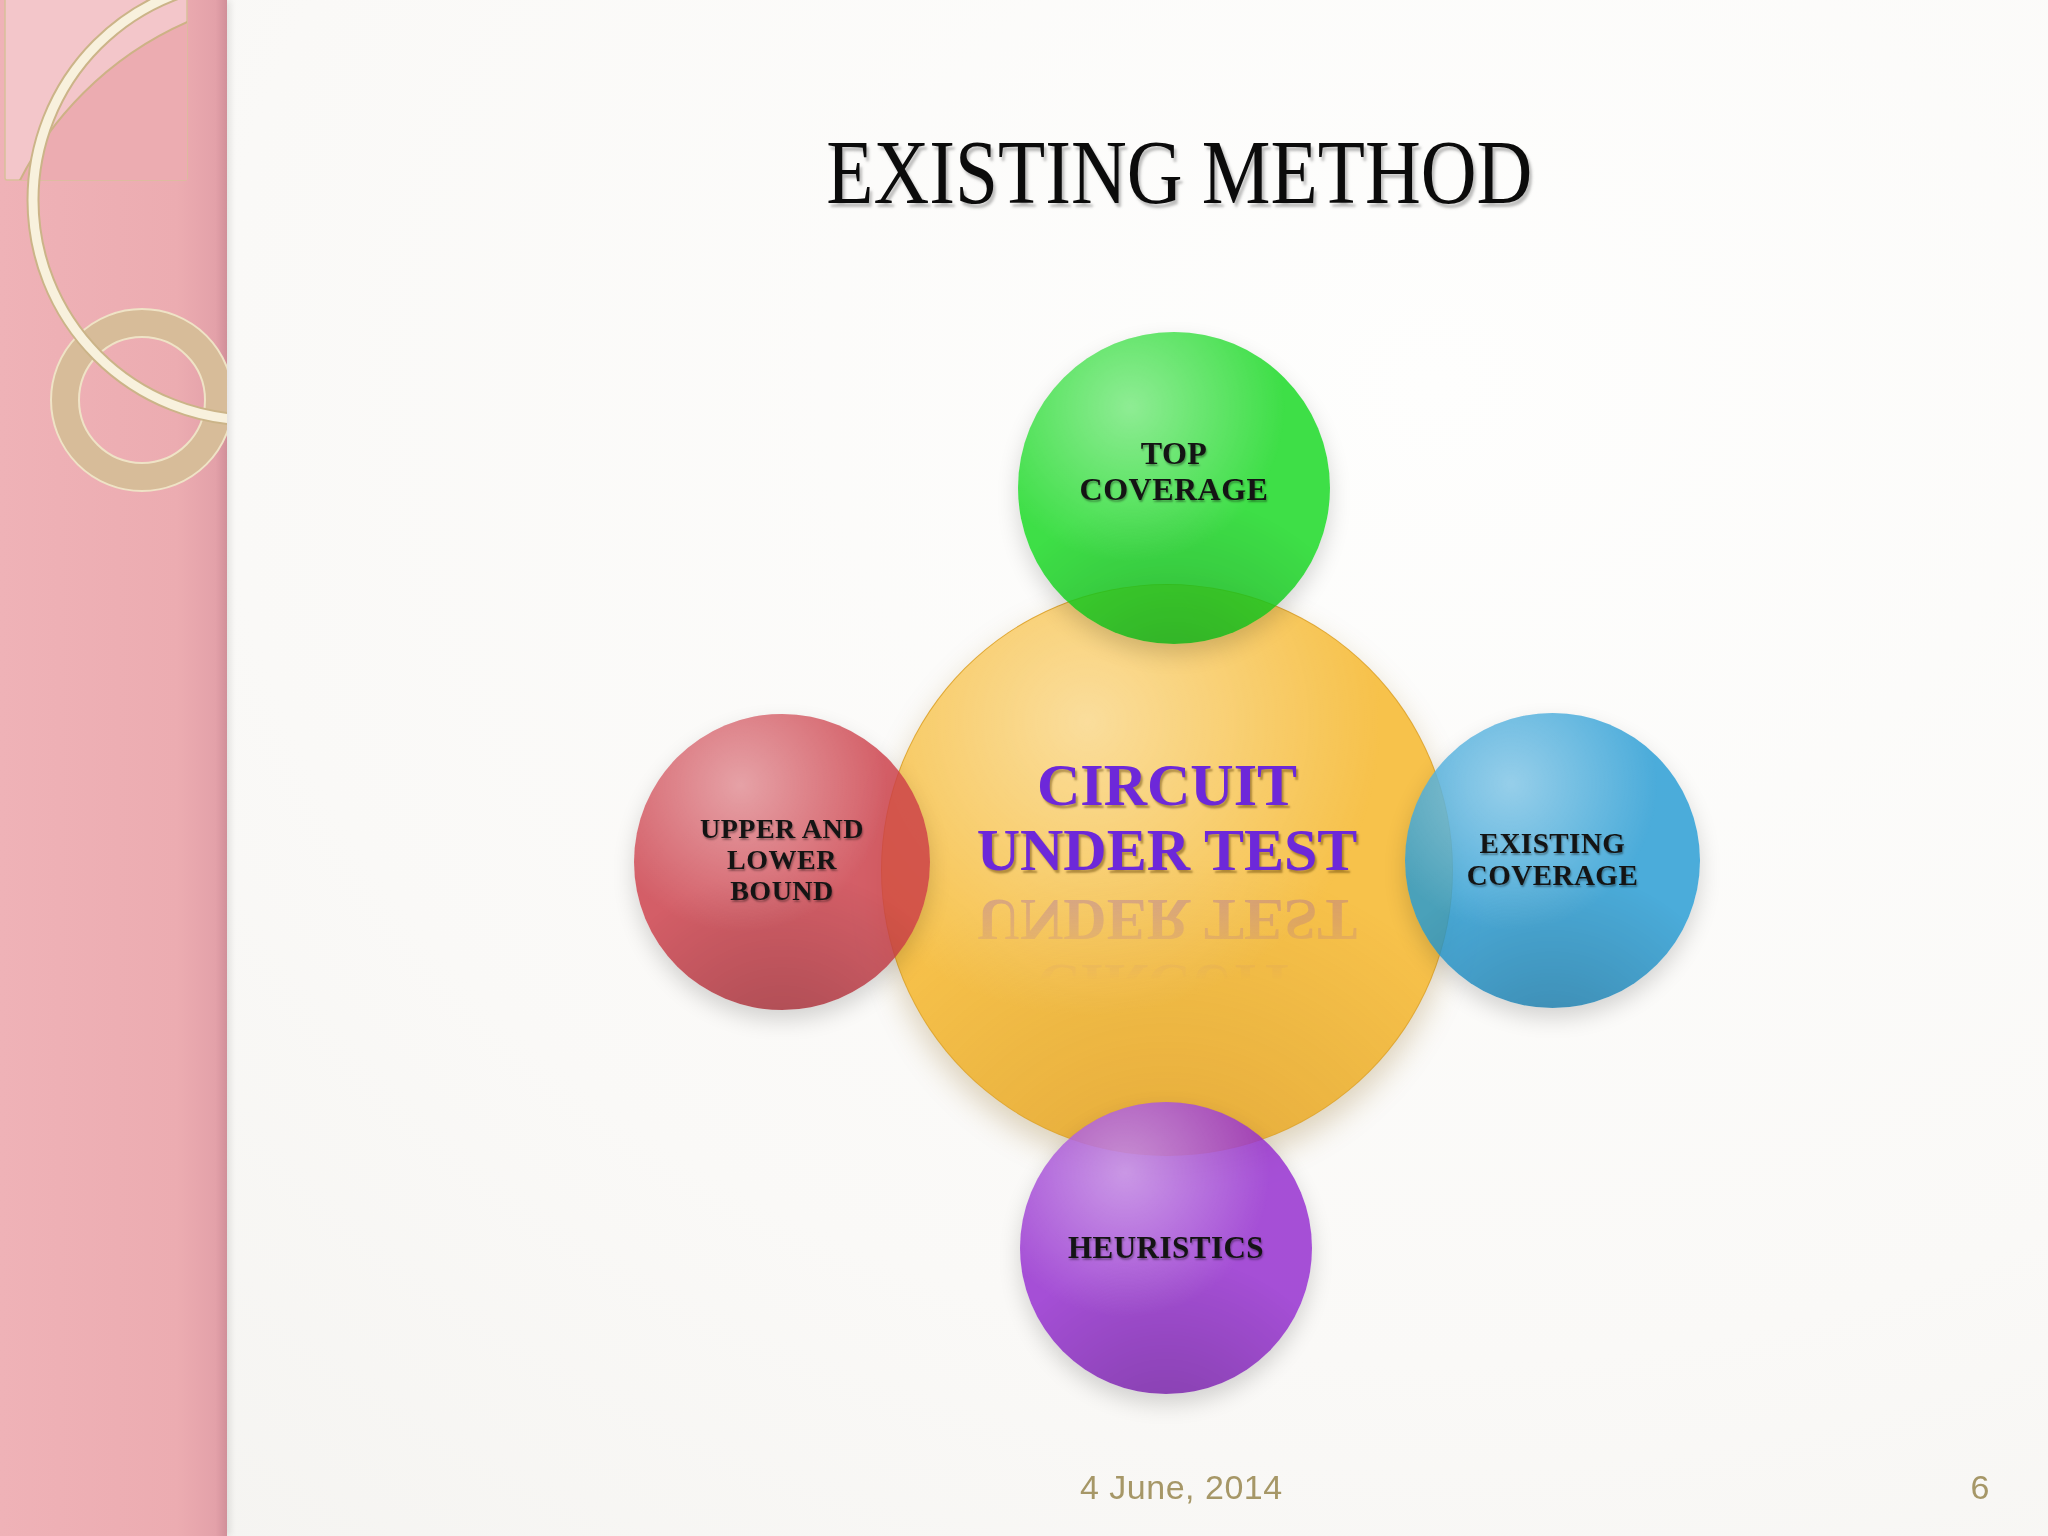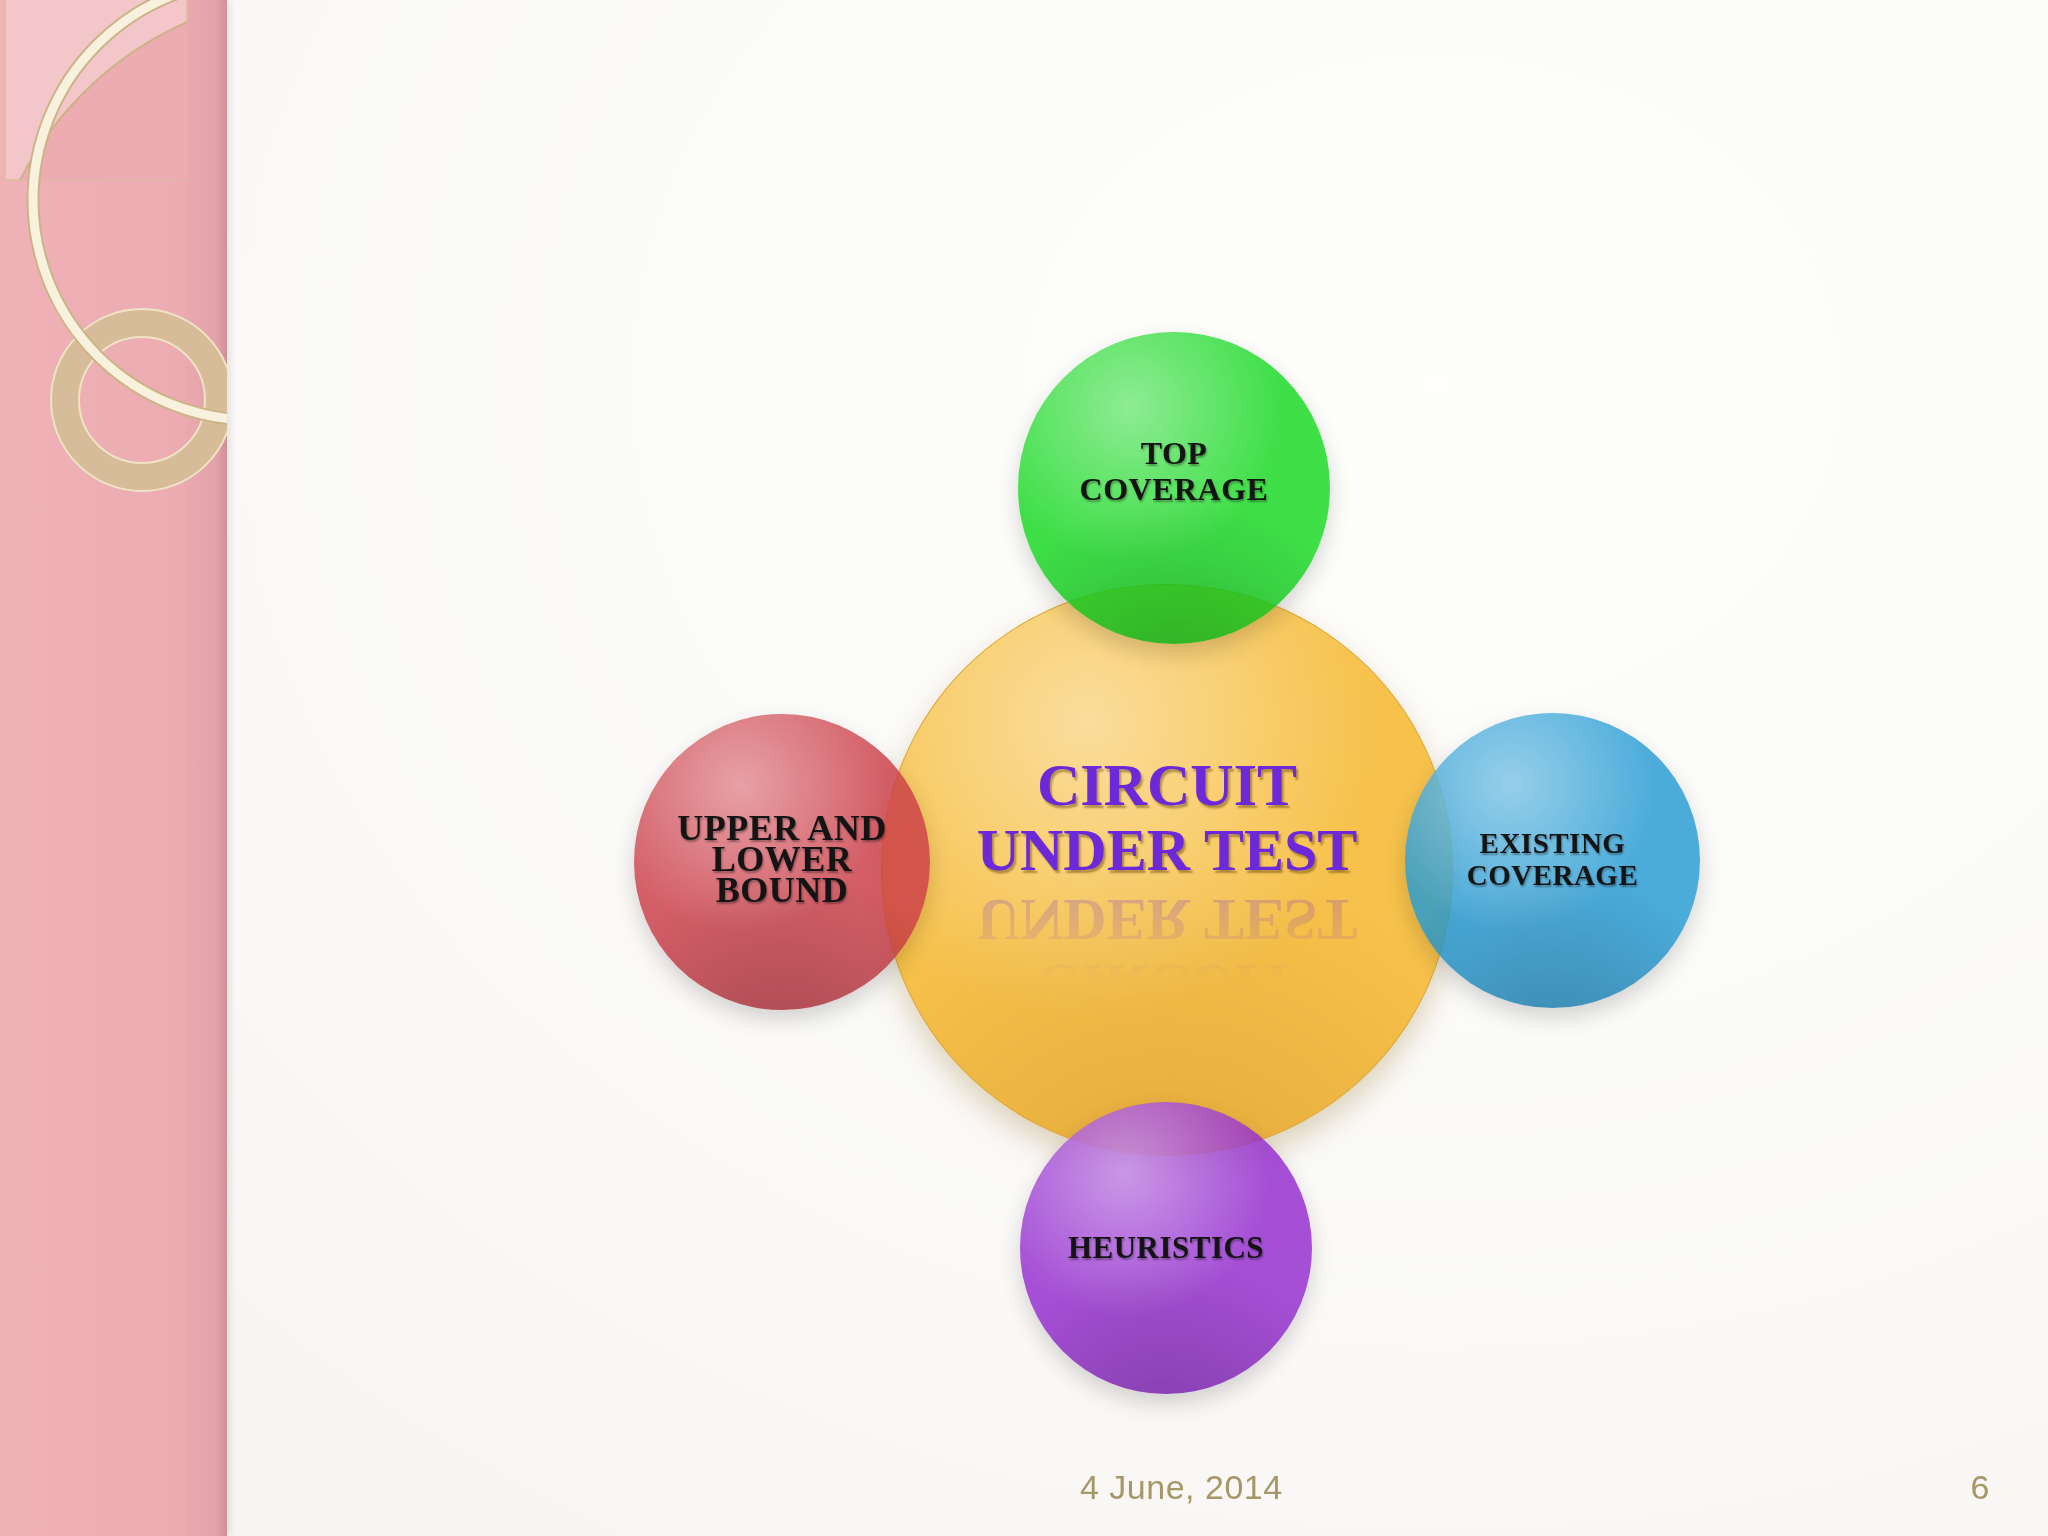--- a/index.html
+++ b/index.html
@@ -73,21 +73,21 @@
   
   .sat-label {
     position: absolute; inset: 0; z-index: 2;
     display: flex; flex-direction: column; align-items: center; justify-content: center;
     font-weight: bold; color: var(--label-color, #141414);
     text-align: center; letter-spacing: 0.5px;
     text-shadow: 1px 2px 2px rgba(0,0,0,0.35);
   }
   .sat-label span { display: block; }
   .sat-top    .sat-label-inner { transform: translateY(-17px); font-size: 32px; line-height: 36px; }
-  .sat-left   .sat-label-inner { transform: translateY(-3px);  font-size: 36px; line-height: 31px; }
+  .sat-left   .sat-label-inner { transform: translateY(-3px);  font-size: 28px; line-height: 31px; }
   .sat-right  .sat-label-inner { transform: translateY(-2px);  font-size: 29px; line-height: 32px; }
   .sat-bottom .sat-label-inner { font-size: 31px; line-height: 34px; }
 
   .center-label {
     position: absolute; inset: 0; z-index: 2;
     display: flex; flex-direction: column; align-items: center; justify-content: center;
   }
   .center-text, .center-text-reflection {
     font-weight: bold; font-size: 60px; line-height: 65px;
     color: #6d28d9; text-align: center; white-space: nowrap;
@@ -126,20 +126,23 @@
       <rect class="deco-panel" x="5" y="-2" width="182" height="182" rx="2"></rect>
       <circle class="deco-lens" cx="325" cy="335" r="342" clip-path="url(#panelClip)"></circle>
       <circle class="ring-tan" cx="142" cy="400" r="77"></circle>
       <circle class="ring-tan-hi" cx="142" cy="400" r="91"></circle>
       <circle class="ring-tan-hi" cx="142" cy="400" r="63"></circle>
       <circle class="ring-edge" cx="253" cy="200" r="220"></circle>
       <circle class="ring-cream" cx="253" cy="200" r="220"></circle>
     </svg>
   </div>
 
+  <div class="title">
+    <span class="squeeze">EXISTING METHOD</span>
+  </div>
 
   <div>
 
     <div class="circle center-circle" style="--c: #F7C24B;">
       <div class="center-label">
         <div class="center-text">
           <span>CIRCUIT</span>
           <span>UNDER TEST</span>
         </div>
         <div class="center-text-reflection">

